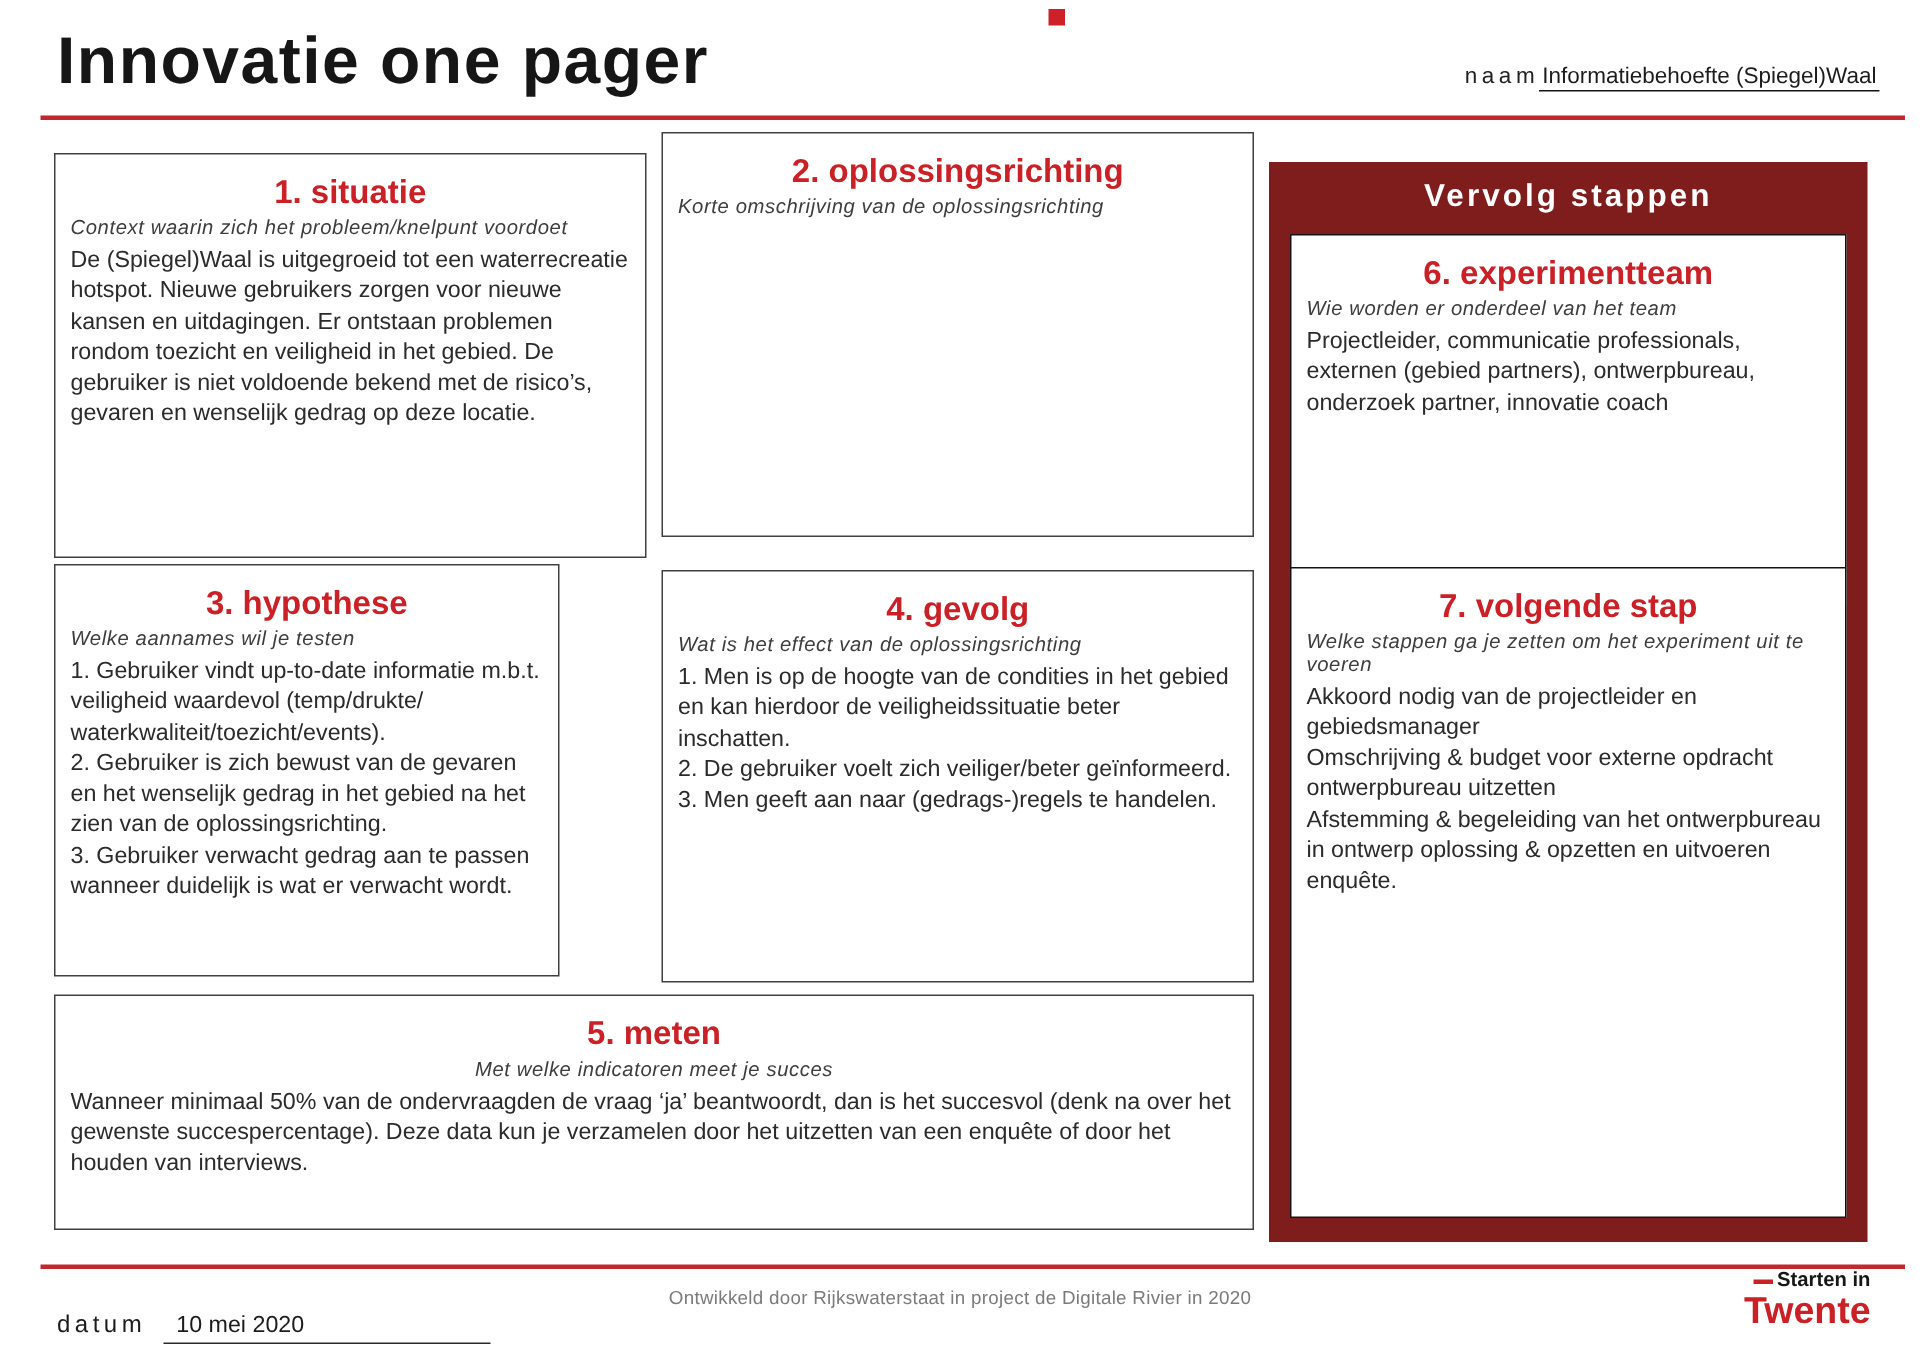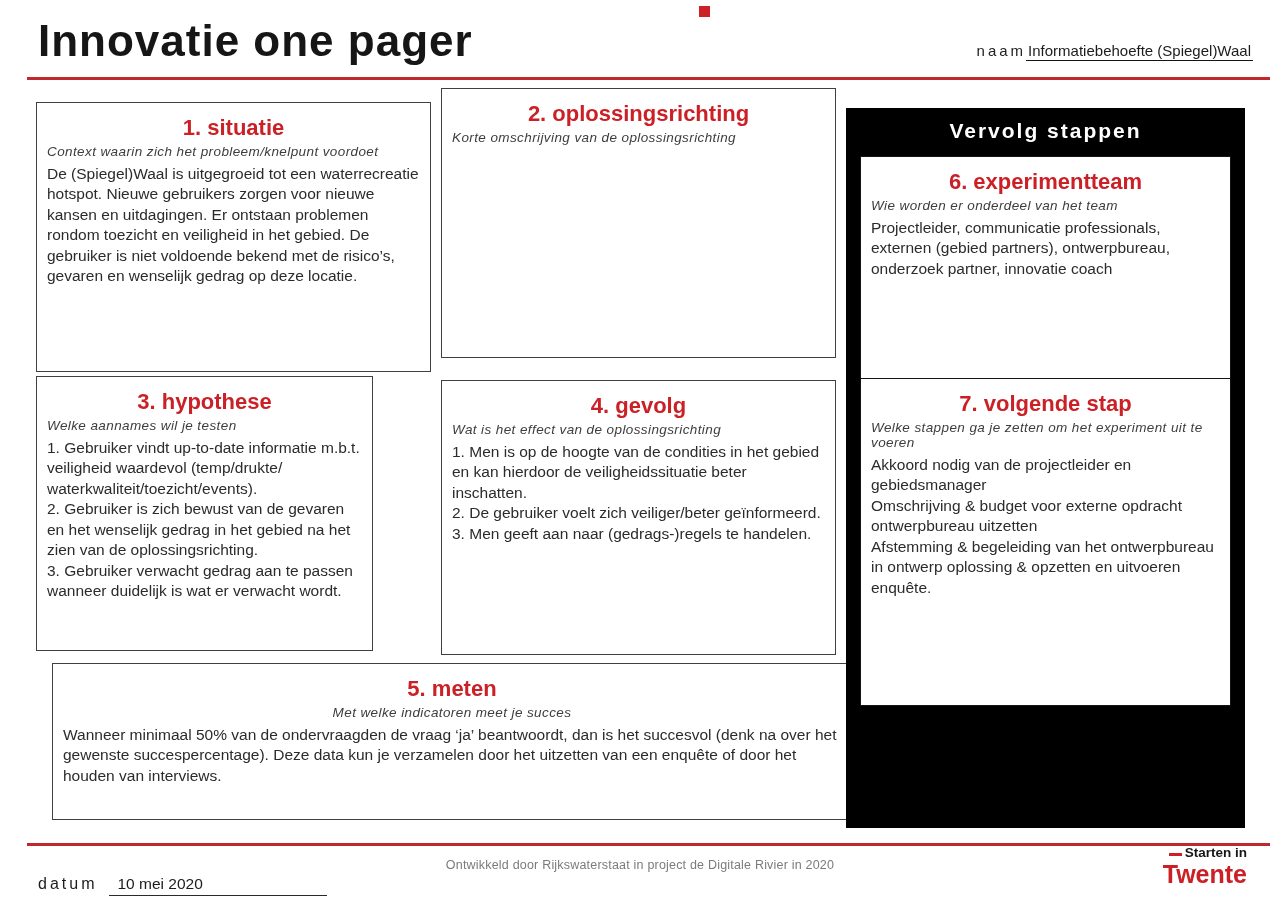--- a/index.html
+++ b/index.html
@@ -54,38 +54,38 @@
   .card-subtitle.center { text-align: center; }
   .card-body {
     font-size: 15.5px; line-height: 1.32; margin-top: 5px;
     white-space: pre-line; color: #2b2b2b;
   }
 
   #box-situatie  { left: 36px;  top: 102px; width: 395px; height: 270px; }
   #box-oplossing { left: 441px; top: 88px; width: 395px; height: 270px; }
   #box-hypothese { left: 36px;  top: 376px; width: 337px; height: 275px; }
   #box-gevolg    { left: 441px; top: 380px; width: 395px; height: 275px; }
-  #box-meten     { left: 52px;  top: 663px; width: 800px; height: 157px; }
+  #box-meten     { left: 36px;  top: 663px; width: 800px; height: 157px; }
 
   
   .vervolg-panel {
     position: absolute; left: 846px; top: 108px;
-    width: 399px; height: 720px; background: #000000;
+    width: 399px; height: 720px; background: #7f1d1d;
   }
   .vervolg-title {
     color: #ffffff; font-weight: 700; font-size: 21px;
     text-align: center; margin-top: 11px; letter-spacing: 2px;
   }
   .inner-card {
     position: absolute; left: 14px; width: 371px;
     background: #fff; border: 1.5px solid #141414;
     padding: 8px 10px;
   }
   #box-experimentteam { top: 48px;  height: 248px; }
-  #box-volgendestap   { top: 270px; height: 328px; }
+  #box-volgendestap   { top: 270px; height: 434px; }
 
   
   .footer-rule {
     position: absolute; left: 27px; right: 10px; top: 843px;
     height: 3px; background: #c2272d;
   }
   .datum-row {
     position: absolute; left: 38px; top: 864px;
     font-size: 16px; display: flex; align-items: baseline; gap: 12px;
   }

